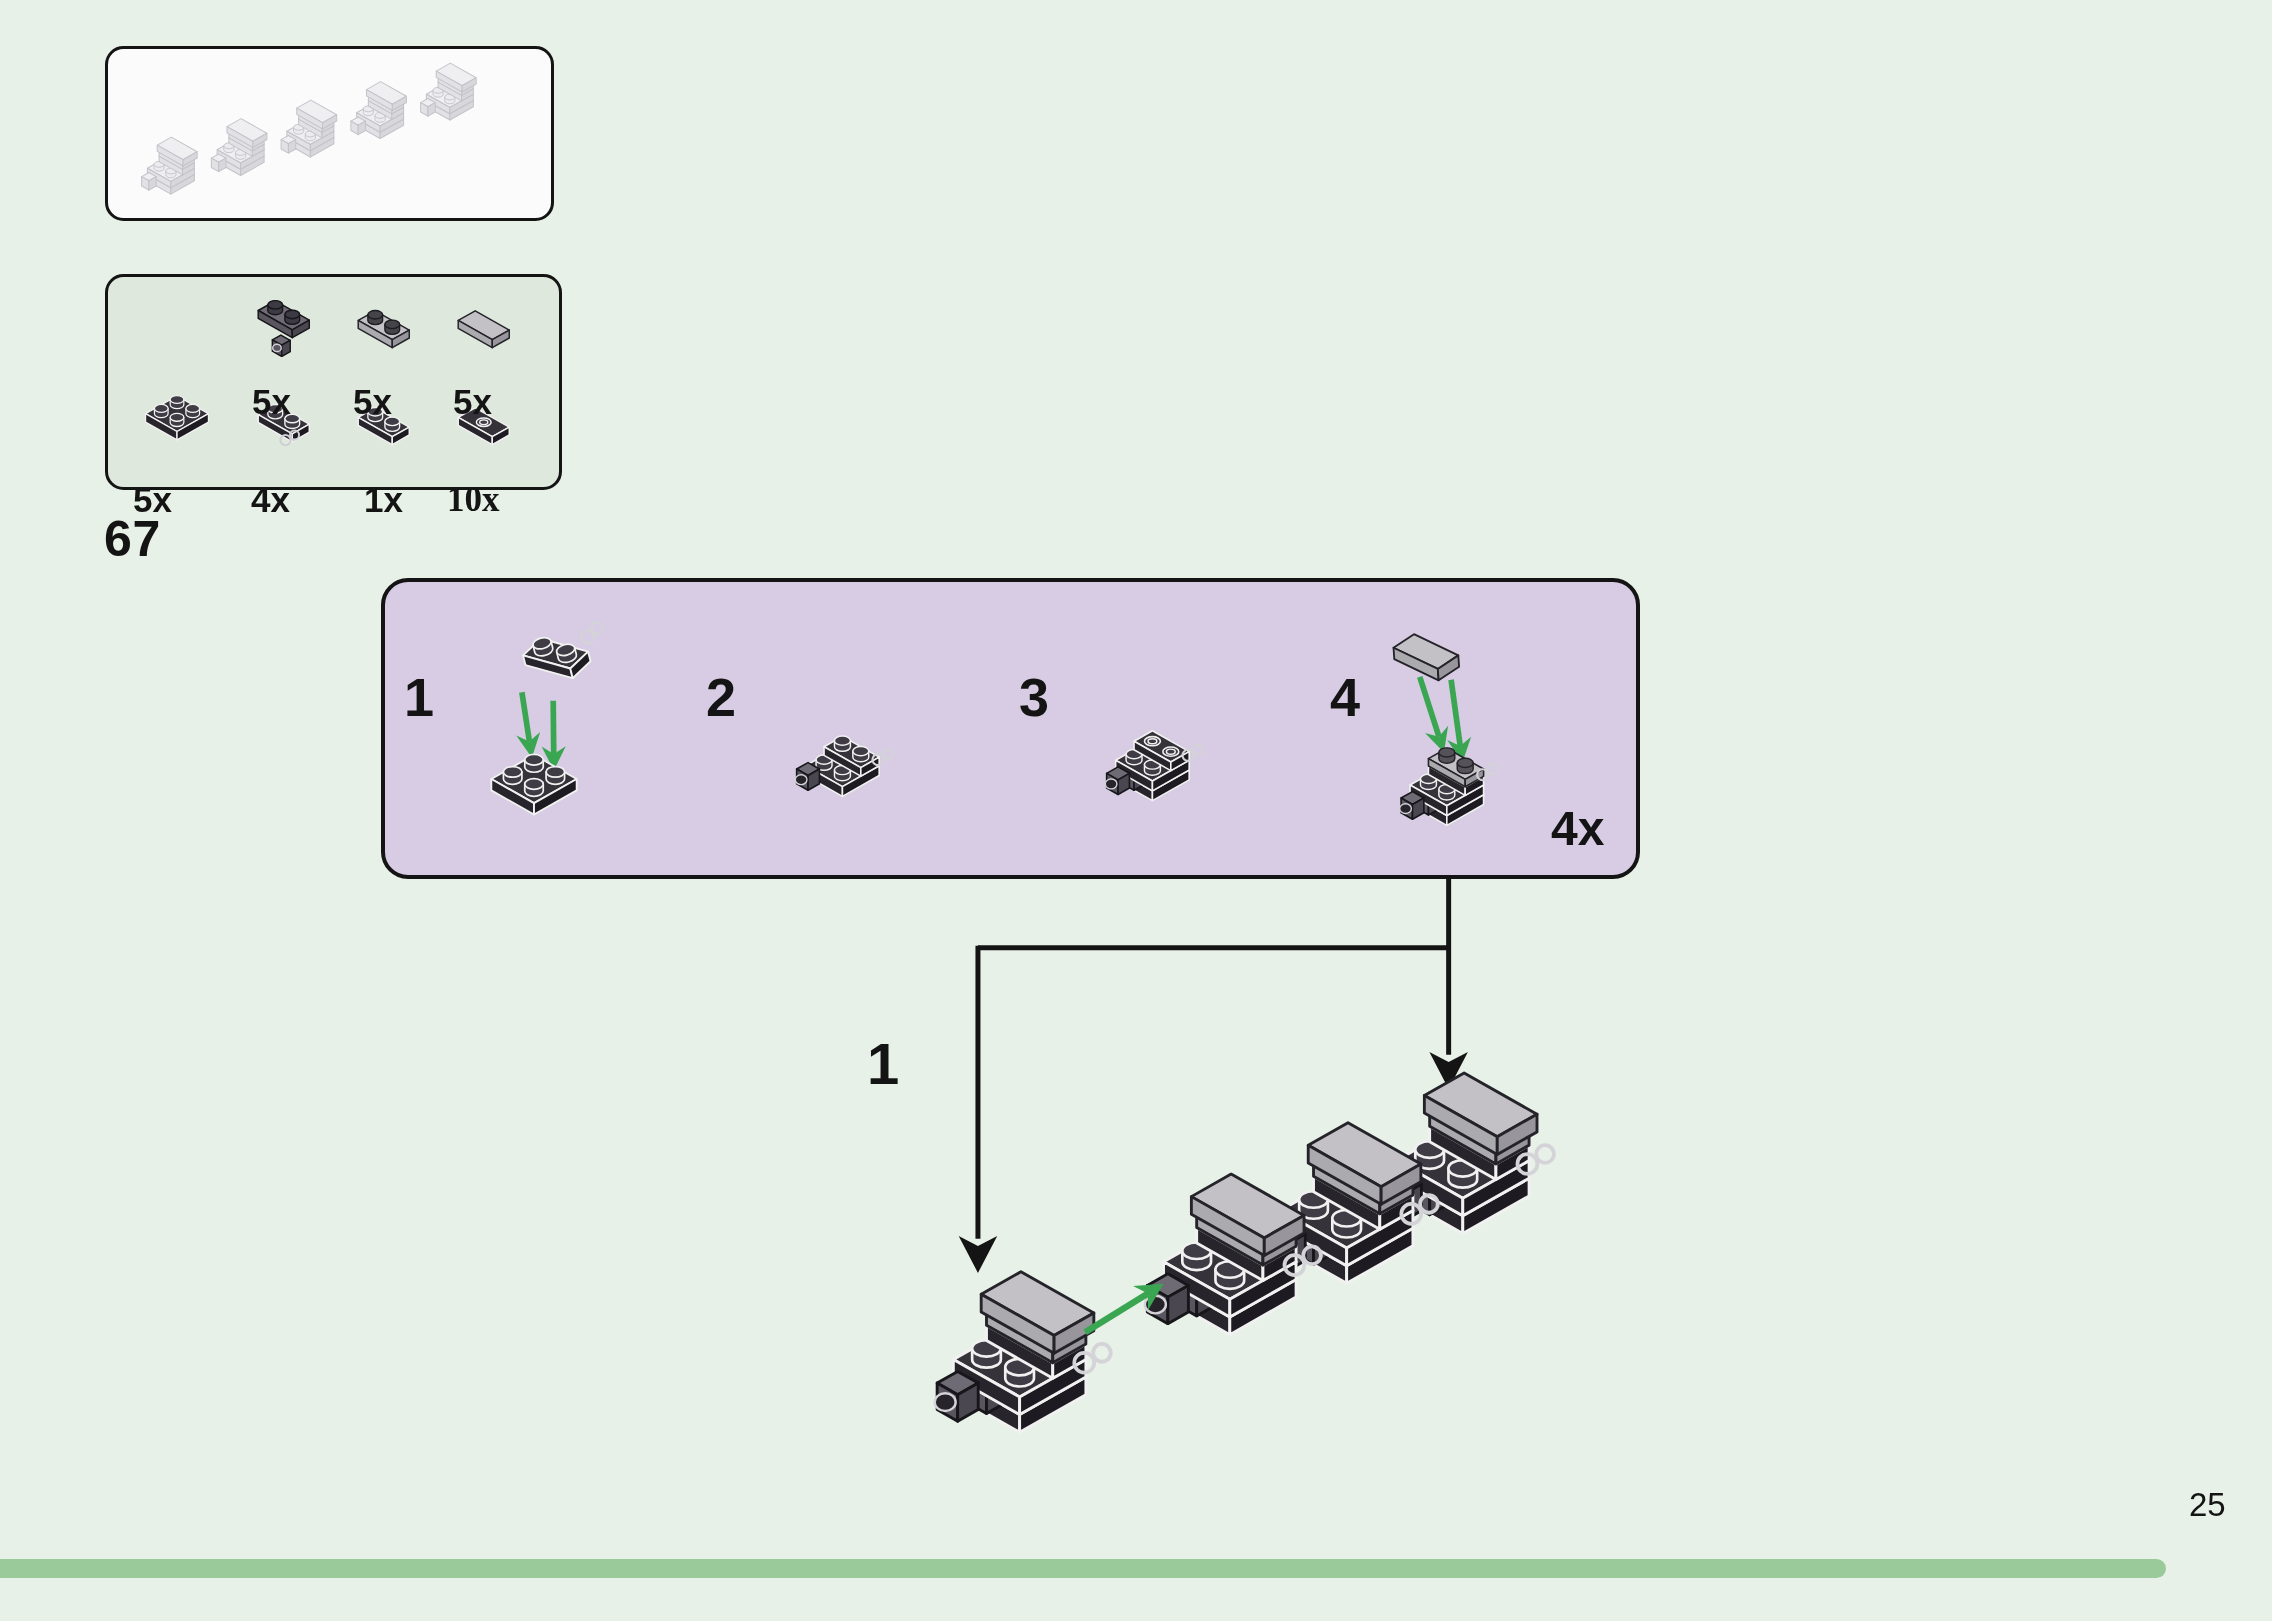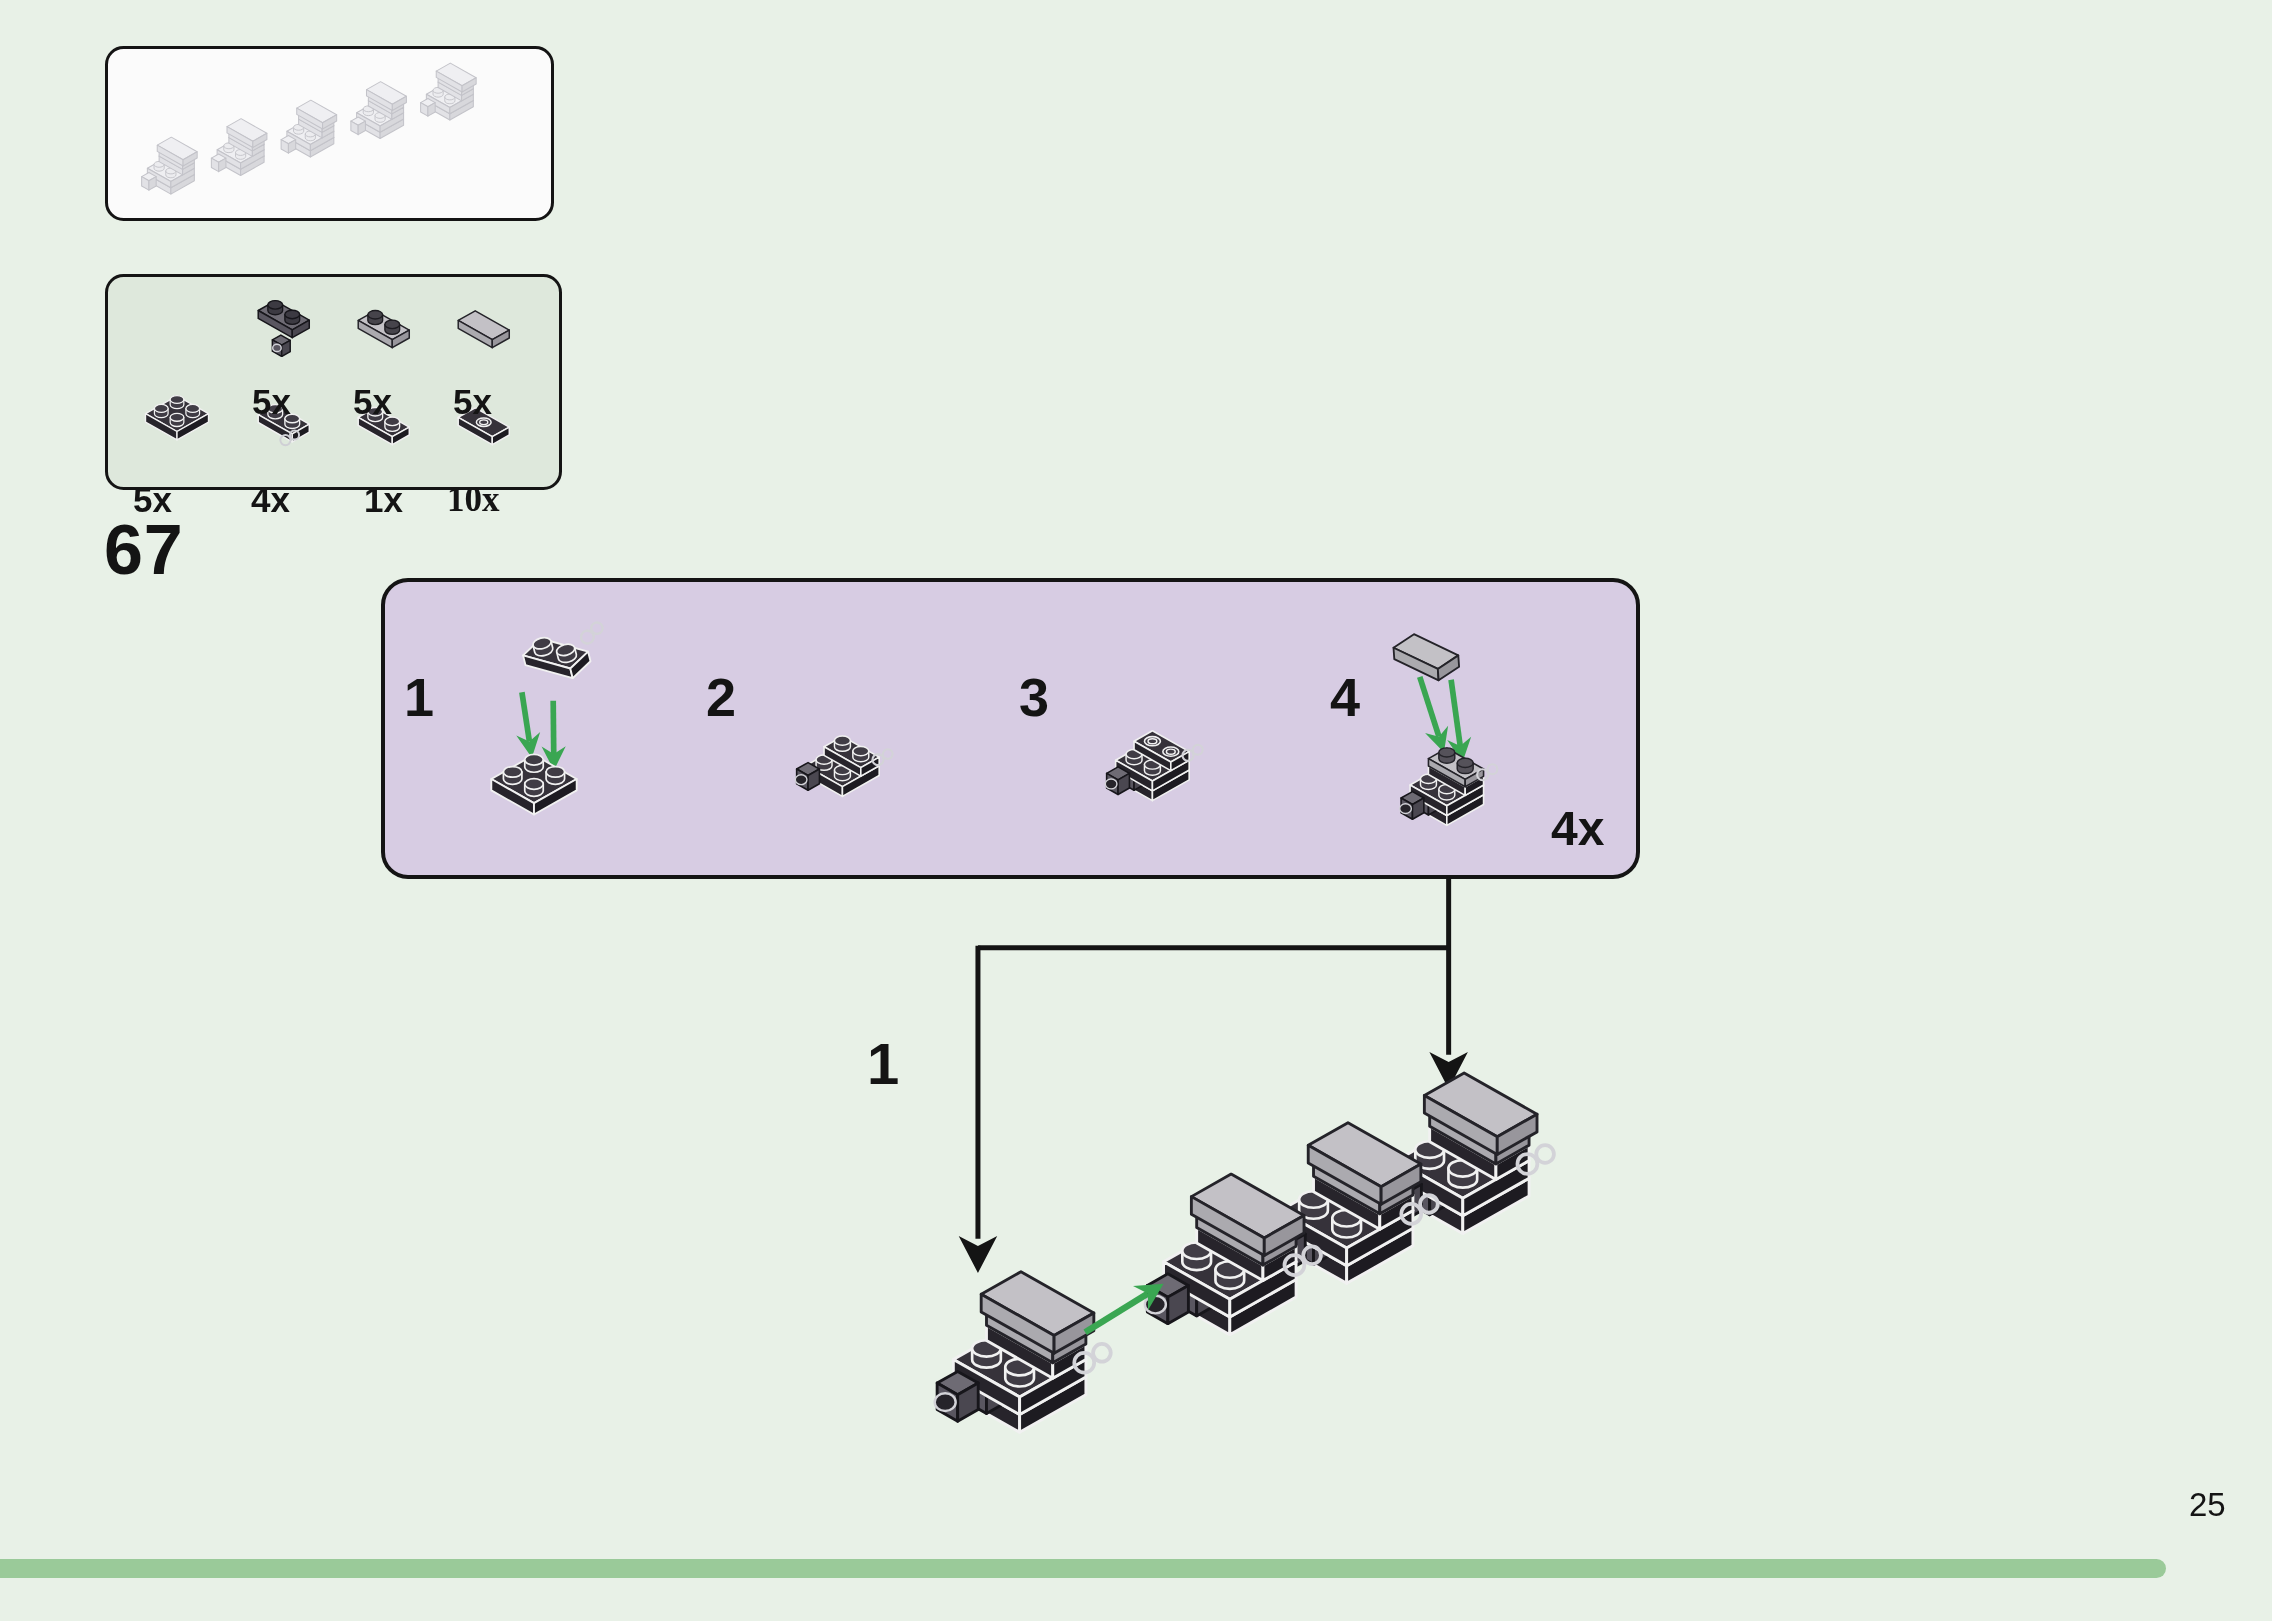--- a/index.html
+++ b/index.html
@@ -12,21 +12,21 @@
   .abs{position:absolute;}
   .box{
     box-sizing:border-box;border:3.6px solid #141414;border-radius:18.5px;
   }
   .preview-box{left:105px;top:46px;width:449px;height:175px;background:#fbfbfb;}
   .parts-box{left:105px;top:274px;width:457px;height:216px;background:#dee8dc;}
   .panel{
     left:381px;top:578px;width:1259px;height:301px;background:#d7cce3;
     box-sizing:border-box;border:4.3px solid #141414;border-radius:27px;
   }
-  .step-number{left:104px;top:510px;font-size:70px;font-weight:800;letter-spacing:0.7px;}
+  .step-number{left:104px;top:510px;font-size:50px;font-weight:800;letter-spacing:0.7px;}
   .substep-label{font-size:54px;font-weight:700;line-height:1;}
   .multiplier{font-size:48px;font-weight:700;line-height:1;}
   .assembly-label{left:867px;top:1035px;font-size:58px;font-weight:700;line-height:1;}
   .count{font-size:35px;font-weight:700;line-height:1;margin-top:37px;}
   .footer-bar{left:0;top:1559px;width:2166px;height:19px;background:#9aca99;border-radius:0 10px 10px 0;}
   .page-number{left:2189px;top:1488px;font-size:33px;font-weight:500;line-height:1;}
   svg{display:block;}
 </style>
 </head>
 <body>

